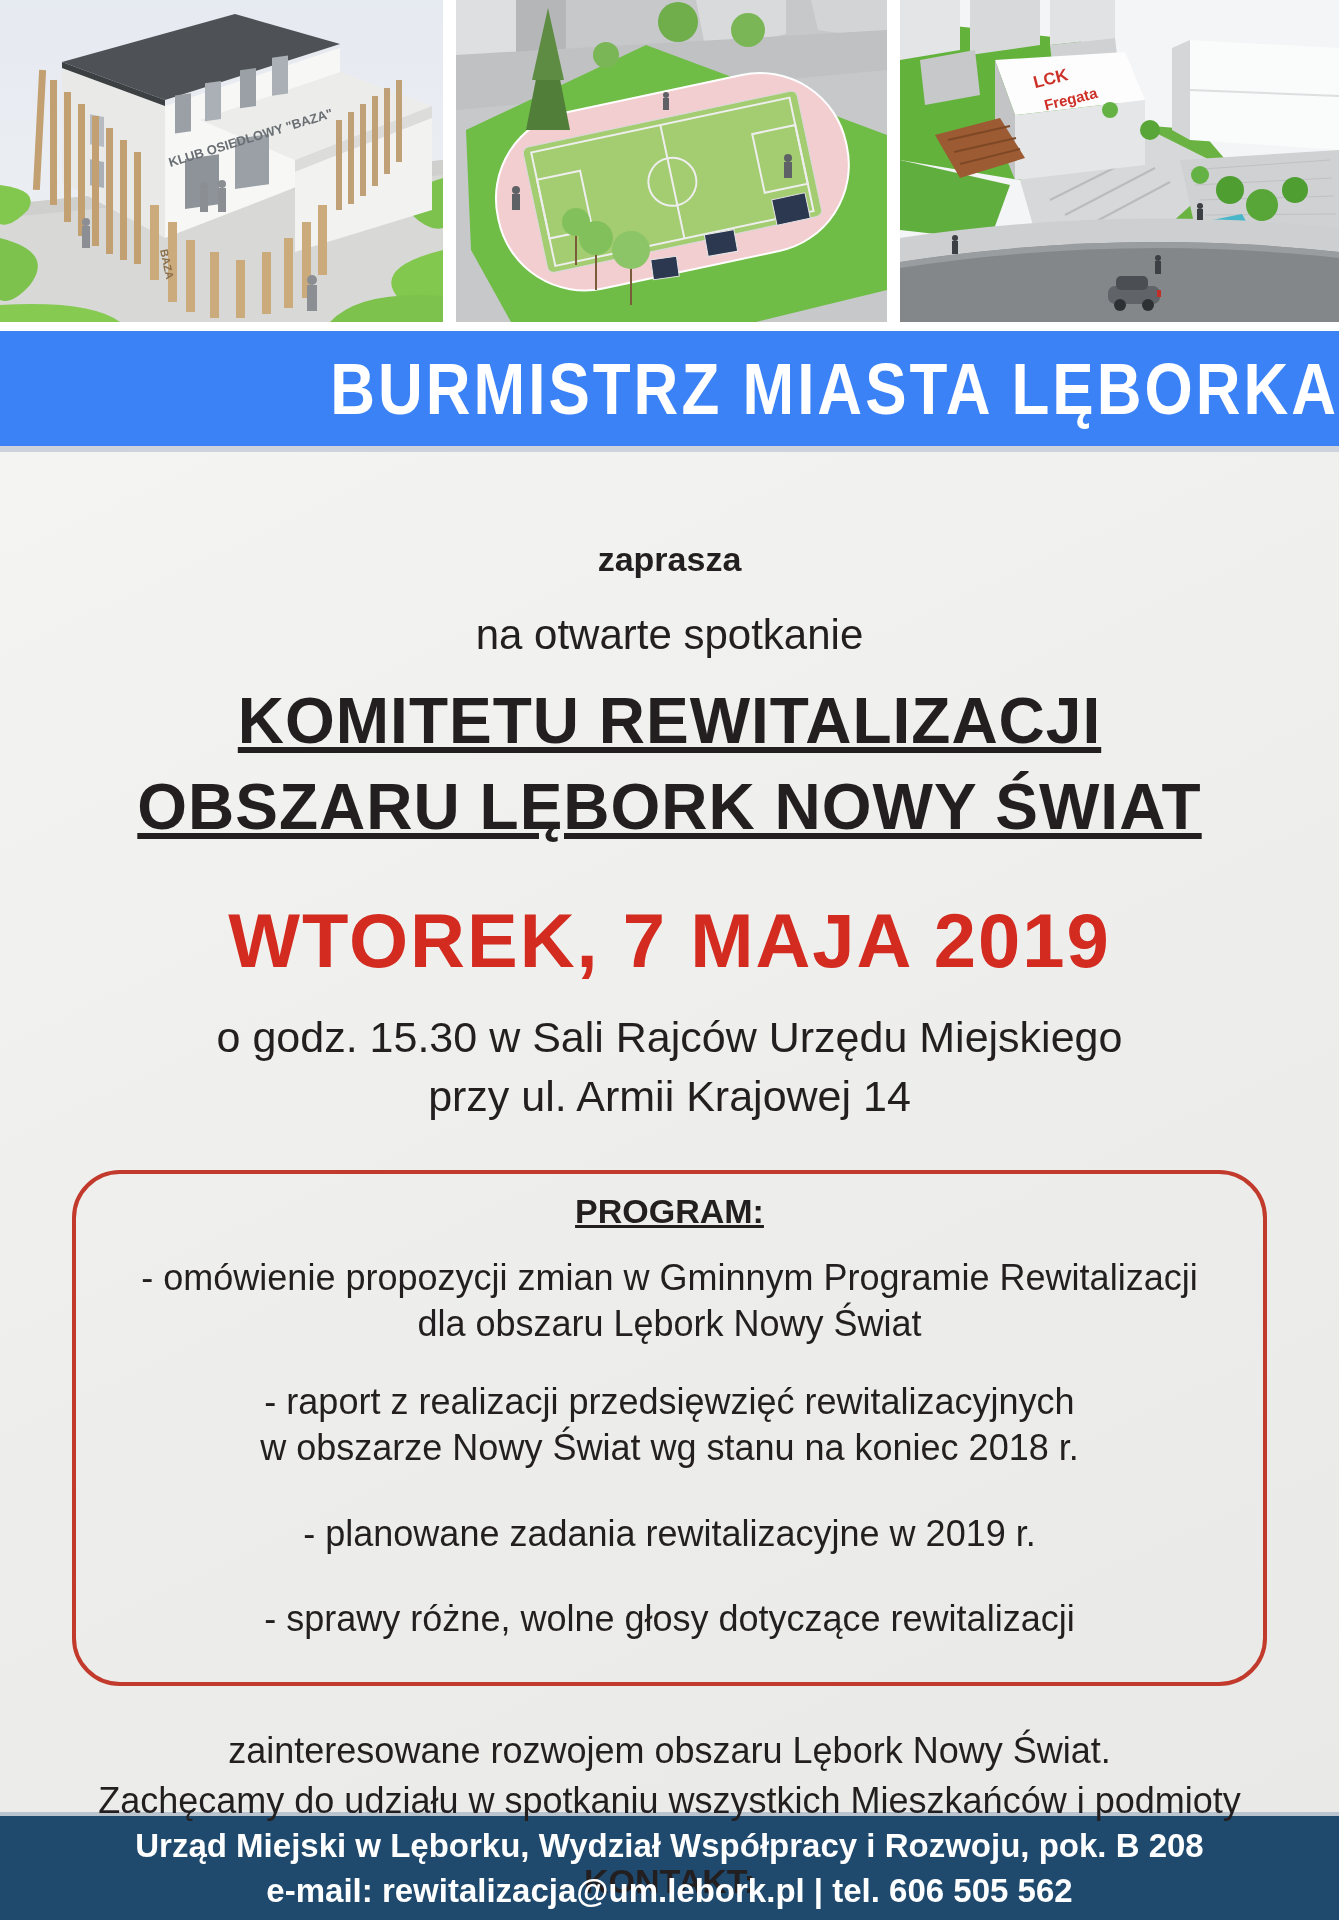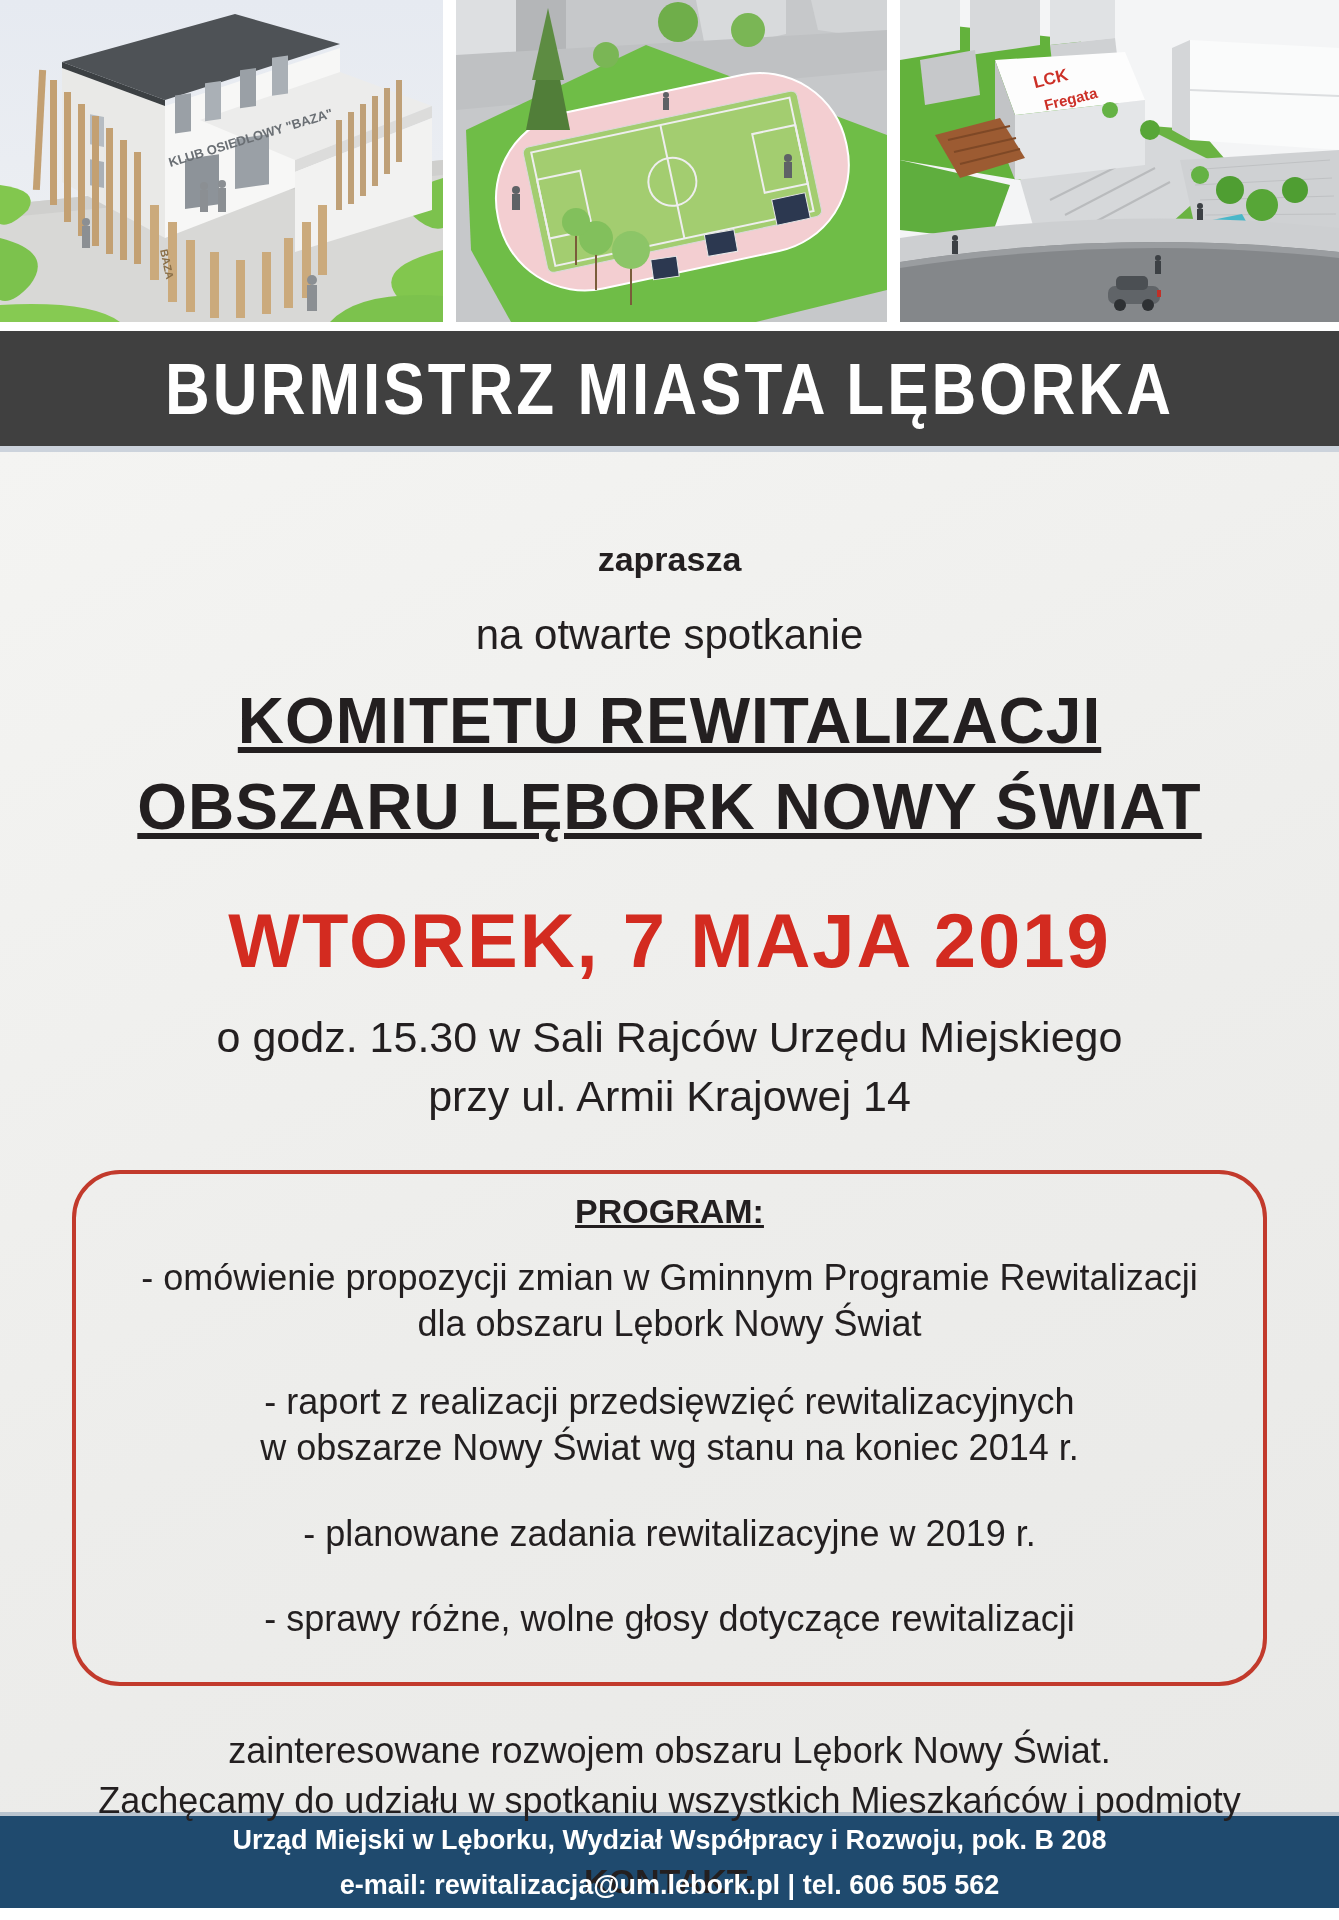--- a/index.html
+++ b/index.html
@@ -5,22 +5,22 @@
   html,body{margin:0;padding:0;background:#fff;}
   .poster{
     width:1339px;height:1920px;position:relative;overflow:hidden;
     font-family:"Liberation Sans", sans-serif;color:#231f20;background:#fff;
   }
   
   .hero{display:flex;gap:13px;height:322px;background:#fff;}
   .hero svg{display:block;flex:none;}
   
   .banner{
-    margin-top:9px;height:115px;background:#404040;
-    display:flex;align-items:center;justify-content:center;
+    margin-top:9px;height:115px;background:#3b82f6;
+    display:flex;align-items:center;justify-content:flex-end;
   }
   .banner-title{
     color:#fff;font-weight:bold;font-size:62px;letter-spacing:3px;
     transform:scaleY(1.18);white-space:nowrap;
   }
   .banner-strip{height:6px;background:#ccd3dc;}
   
   .bodyarea{
     height:1360px;text-align:center;
     background:linear-gradient(155deg,#f4f4f2 0%,#ededeb 55%,#e9e9e7 100%);
@@ -37,23 +37,23 @@
   .program-title{font-size:34px;font-weight:bold;text-decoration:underline;}
   .program-item{font-size:36px;line-height:1.28;text-align:center;}
   .program-item.i1{margin-top:24px;}
   .program-item.i2{margin-top:32px;}
   .program-item.i3{margin-top:40px;}
   .program-item.i4{margin-top:38px;}
   .encouragement{margin-top:40px;font-size:36px;line-height:1.4;}
   .contact-label{margin-top:36px;font-size:34px;font-weight:bold;}
   
   .footer{
-    box-sizing:border-box;height:96px;background:#1f4a6e;border-top:4px solid #b9c4cf;
-    display:flex;flex-direction:column;align-items:center;justify-content:flex-end;
-    color:#fff;font-weight:bold;font-size:27px;line-height:45px;white-space:nowrap;
+    box-sizing:border-box;height:108px;background:#1f4a6e;border-top:4px solid #b9c4cf;
+    display:flex;flex-direction:column;align-items:center;justify-content:center;
+    color:#fff;font-weight:bold;font-size:33px;line-height:45px;white-space:nowrap;
   }
 </style>
 </head>
 <body>
 
 <div class="poster">
 
   <div class="hero">
 
     <svg width="443" height="322" viewBox="0 0 443 322">
@@ -303,21 +303,21 @@
     <div class="program-box">
       <div class="program-title">PROGRAM:</div>
 
       <div class="program-item i1">
         <div>- omówienie propozycji zmian w Gminnym Programie Rewitalizacji</div>
         <div>dla obszaru Lębork Nowy Świat</div>
       </div>
 
       <div class="program-item i2">
         <div>- raport z realizacji przedsięwzięć rewitalizacyjnych</div>
-        <div>w obszarze Nowy Świat wg stanu na koniec 2014 r.</div>
+        <div>w obszarze Nowy Świat wg stanu na koniec 2018 r.</div>
       </div>
 
       <div class="program-item i3">
         <div>- planowane zadania rewitalizacyjne w 2019 r.</div>
       </div>
 
       <div class="program-item i4">
         <div>- sprawy różne, wolne głosy dotyczące rewitalizacji</div>
       </div>
     </div>

